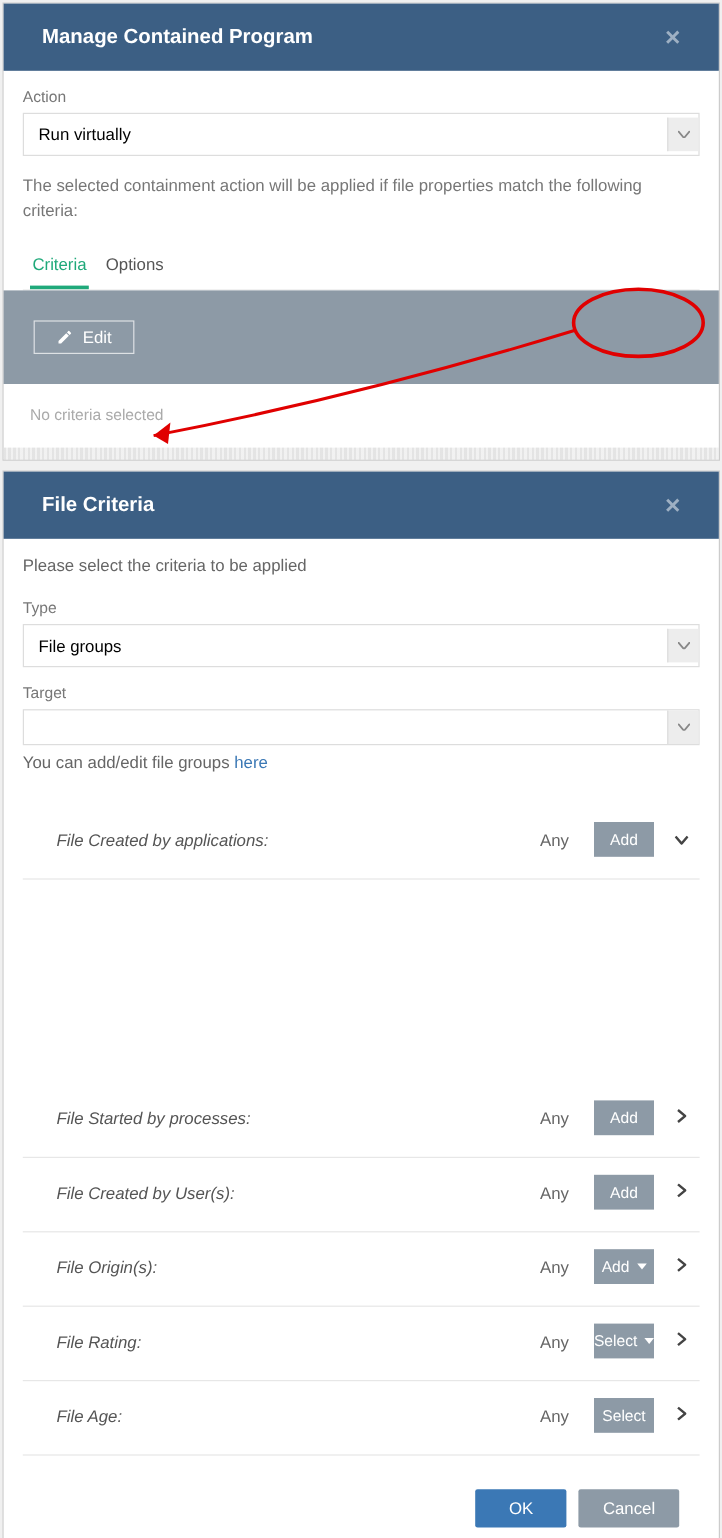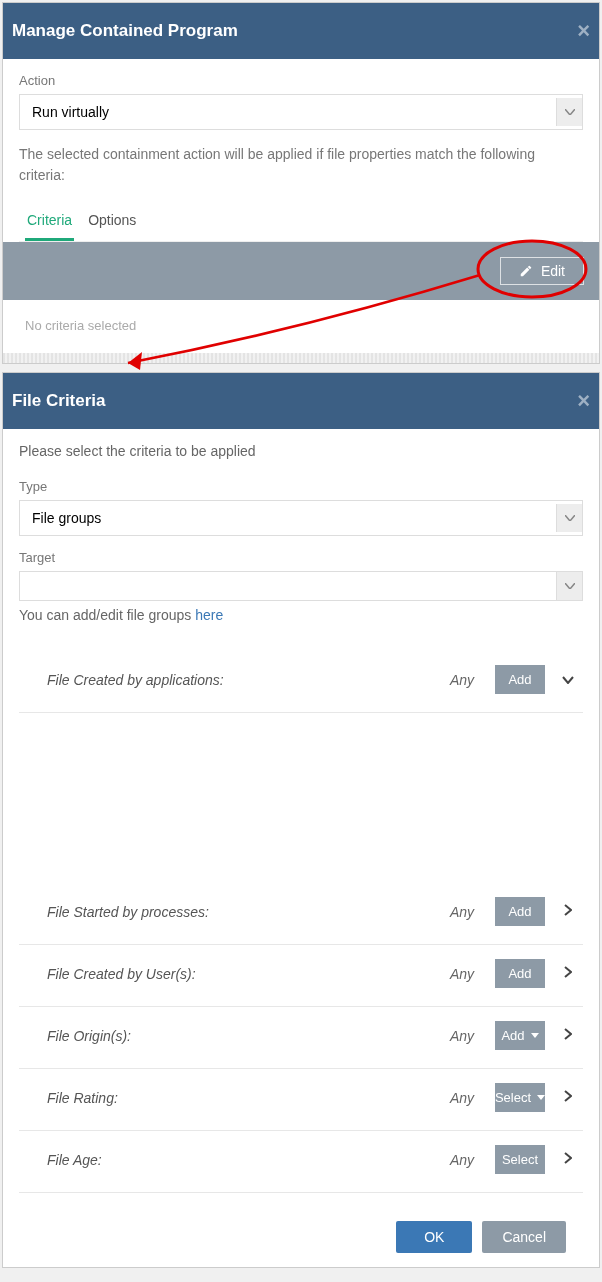--- a/index.html
+++ b/index.html
@@ -1,38 +1,38 @@
 <!DOCTYPE html>
 <html><head>
 <meta charset="utf-8">
 <style>
   * { box-sizing: border-box; margin: 0; padding: 0; }
   body { font-family: Arial, Helvetica, sans-serif; background: #f0f0f0; width: 602px; position: relative; }
   .dialog { background: #fff; border: 1px solid #ccc; margin: 2px; }
-  .titlebar { background: #3c5f84; color: #fff; padding: 15px 9px; display: flex; justify-content: space-between; align-items: center; }
+  .titlebar { background: #3c5f84; color: #fff; padding: 15px 32px; display: flex; justify-content: space-between; align-items: center; }
   .titlebar h2 { font-size: 17px; font-weight: bold; }
   .titlebar .close { color: #9eb0c3; font-size: 22px; cursor: pointer; font-weight: bold; }
   .body { padding: 14px 16px; color: #666; font-size: 13px; }
   .label { display: block; margin-bottom: 6px; color: #777; font-size: 13px; }
   .select { width: 100%; border: 1px solid #ddd; background: #fff; padding: 9px 12px; display: flex; justify-content: space-between; align-items: center; font-size: 14px; color: #000000; cursor: pointer; }
   .select .caret-box { background: #ededed; width: 26px; height: 28px; display: flex; align-items: center; justify-content: center; margin: -9px -12px -9px 0; border-left:1px solid #ddd;}
   .hint { margin: 12px 0 18px; color: #777; line-height: 1.5; font-size: 14px; }
   .tabs { border-bottom: 1px solid #eee; display: flex; gap: 12px; padding-left: 6px; margin-top:10px;}
   .tab { padding: 8px 2px 10px; font-size: 14px; color: #555; cursor: pointer; }
   .tab.active { color: #1fa97a; border-bottom: 3px solid #1fa97a; font-weight:500;}
-  .toolbar { background: #8d9aa6; padding: 15px; display: flex; justify-content: flex-end; }
+  .toolbar { background: #8d9aa6; padding: 25px; display: flex; }
   .edit-btn { border: 1px solid rgba(255,255,255,0.7); color: #fff; padding: 5px 18px; display: flex; align-items: center; gap: 8px; font-size: 14px; cursor: pointer; background:transparent;}
   .no-criteria { color: #aaa; font-size: 13px; padding: 18px 6px 6px; }
   .torn { height: 10px; background: repeating-linear-gradient(90deg,#bbb,#bbb 2px,#ddd 2px,#ddd 4px); opacity:.4;}
   .subhint { color: #666; font-size: 14px; margin-bottom: 20px; }
   .link { color: #3b78b5; text-decoration: none; cursor:pointer;}
   .crit-row { display: flex; align-items: center; padding: 14px 0 18px; border-bottom: 1px solid #e7e7e7; gap: 8px; }
   .crit-row.first { border-top: none; }
   .crit-label { flex: 1; padding-left: 28px; color: #555; font-size: 14px; font-style: italic; }
-  .crit-any { width: 50px; text-align: center; color: #666; font-size: 14px; font-style: italic; }
+  .crit-any { width: 50px; text-align: center; color: #666; font-size: 14px; }
   .crit-btn { background: #8d9aa6; color: #fff; border: none; padding: 7px 0; width: 50px; font-size: 13px; cursor: pointer; text-align:center; display:flex; justify-content:center; align-items:center; gap:4px;}
   .crit-chevron { width: 30px; text-align: center; color: #555; cursor:pointer;}
   .spacer { height: 170px; }
   .footer { display: flex; justify-content: flex-end; gap: 10px; padding: 14px 33px; }
   .btn-ok { background: #3b78b5; color: #fff; border: none; padding: 8px 28px; font-size: 14px; border-radius: 2px; cursor:pointer;}
   .btn-cancel { background: #8d9aa6; color: #fff; border: none; padding: 8px 20px; font-size: 14px; border-radius: 2px; cursor:pointer;}
   .caret-down-svg { width:10px; height:6px; }
   .chevron-right-svg { width:8px; height:12px; }
   svg.annot { position:absolute; pointer-events:none; z-index:50;}
   .filegroups-hint {font-size:14px; color:#666; margin-top:6px;}

